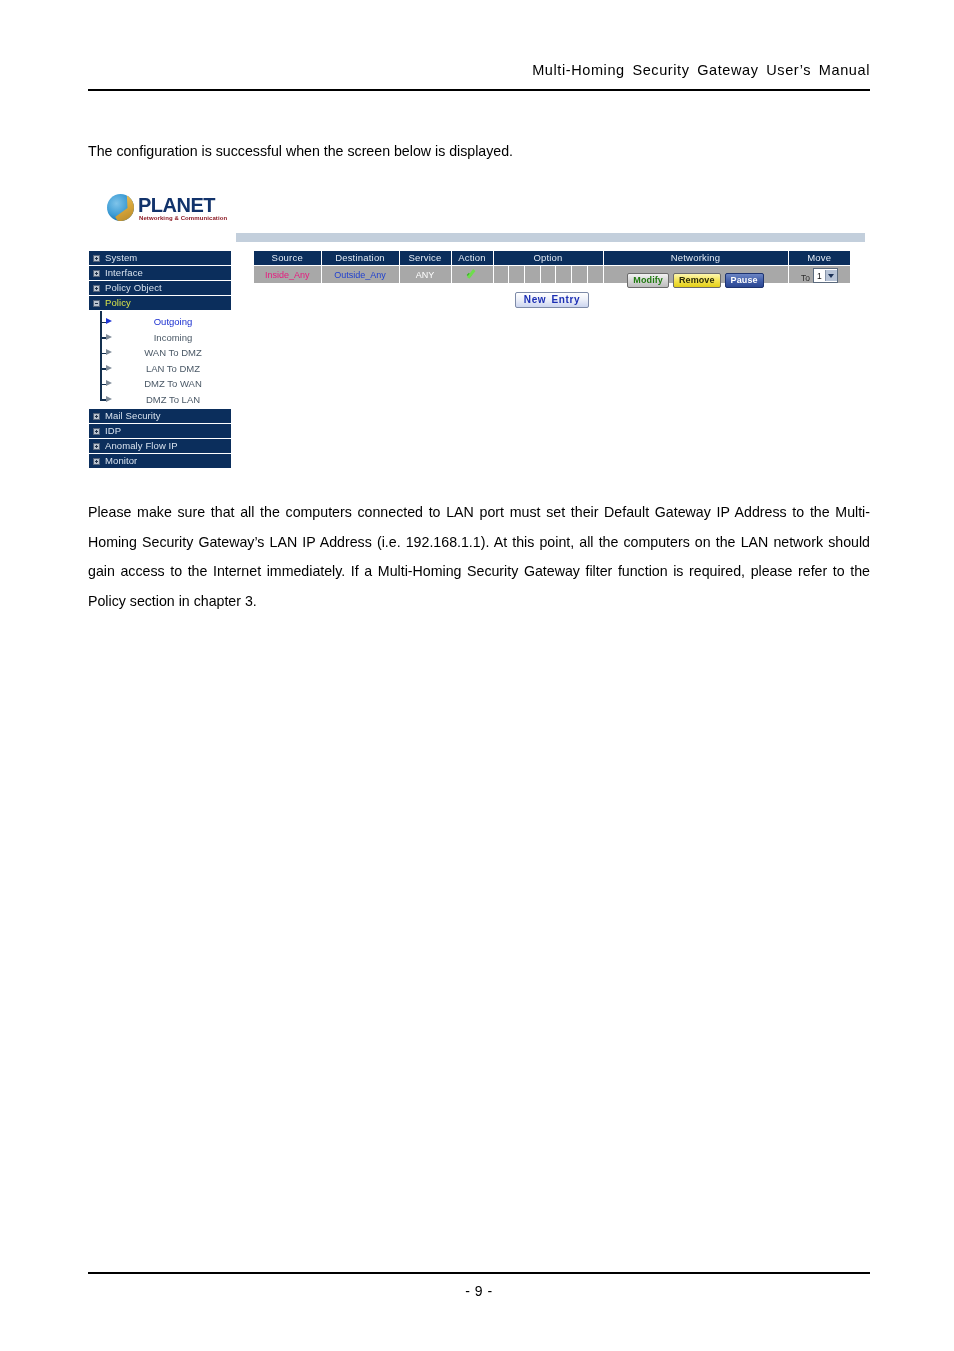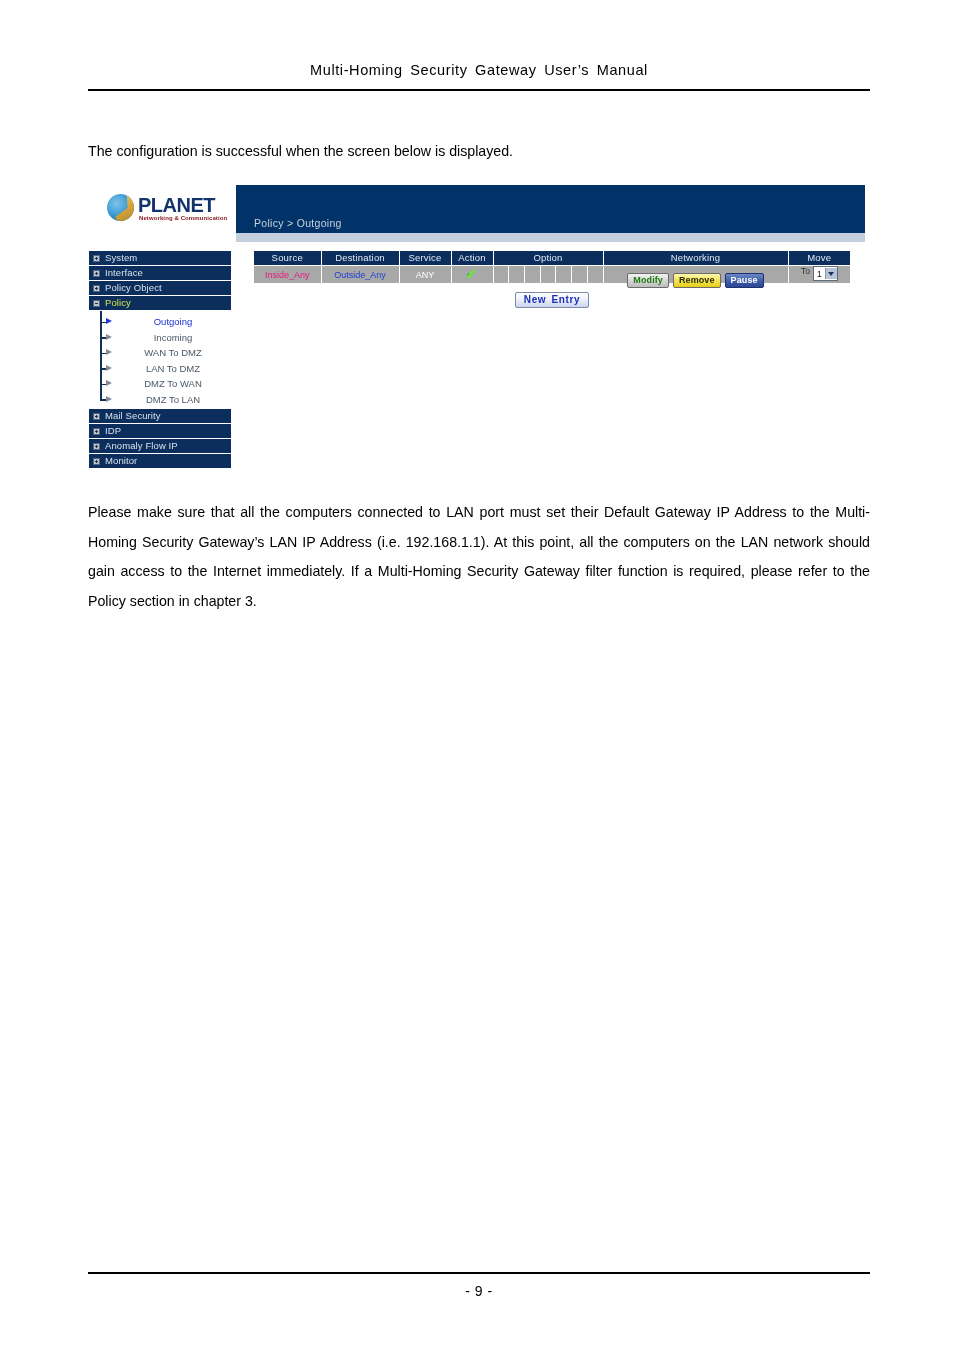--- a/index.html
+++ b/index.html
@@ -24,21 +24,21 @@
     width: 954px;
     height: 1351px;
   }
 
   
   .doc-header {
     position: absolute;
     left: 88px;
     top: 62px;
     width: 782px;
-    text-align: center;
+    text-align: right;
     font-size: 14.5px;
     letter-spacing: 0.6px;
     word-spacing: 3px;
     color: #000;
   }
   .doc-header-rule {
     position: absolute;
     left: 88px;
     top: 89px;
     width: 782px;
@@ -377,21 +377,21 @@
   .btn-pause {
     background: linear-gradient(to bottom, #6d86c4 0%, #3f5ca8 55%, #2b4691 100%);
     color: #ffffff;
     border-color: #1d3370;
   }
 
   
   .move-wrap {
     display: flex;
     justify-content: center;
-    align-items: flex-start;
+    align-items: flex-end;
     gap: 3px;
     height: 17px;
   }
   .move-label {
     font-size: 8.5px;
     color: #2d2d2d;
   }
   .move-select {
     display: inline-flex;
     align-items: center;
@@ -487,23 +487,20 @@
 
   <div class="shot">
 
     <div class="shot-top">
       <div class="logo-zone">
         <div class="planet-logo">
           <div class="globe"></div>
           <div class="wordmark">PLANET</div>
           <div class="tagline">Networking &amp; Communication</div>
         </div>
-      </div>
-      <div class="banner-zone">
-        <div class="breadcrumb">Policy &gt; Outgoing</div>
       </div>
     </div>
     <div class="shot-strip"></div>
     <div class="shot-strip-left"></div>
 
     <div class="sidebar">
       <div class="side-top">
 
         <div class="menu-item">
           <span class="plus-box"></span>

